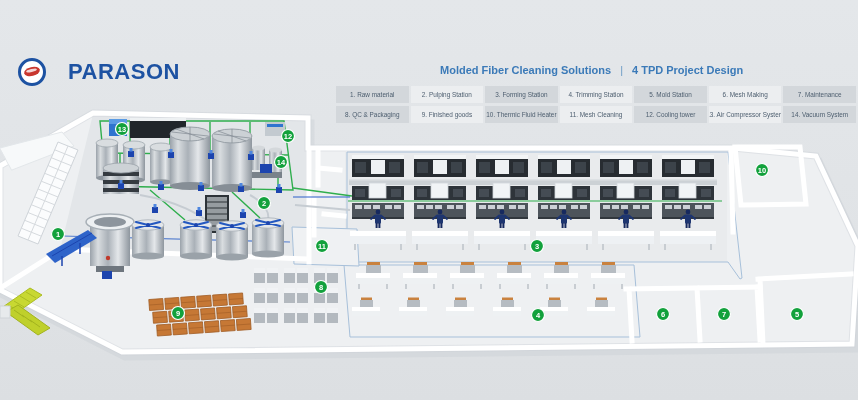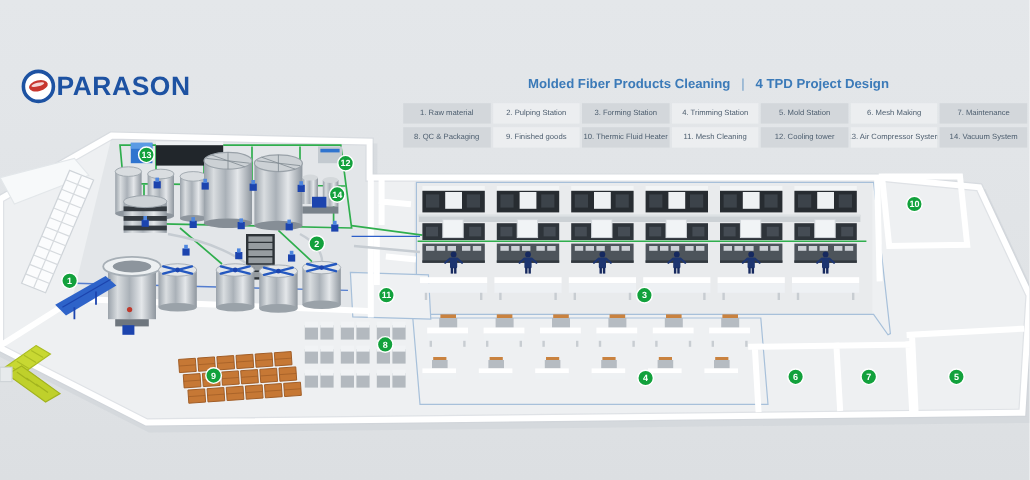--- a/index.html
+++ b/index.html
@@ -4,21 +4,21 @@
 <style>
   html,body{margin:0;padding:0;}
   body{
     width:858px;height:400px;overflow:hidden;
     font-family:"Liberation Sans",sans-serif;
     background:linear-gradient(180deg,#e4e7ea 0%,#e0e3e6 60%,#dcdfe2 100%);
   }
   .stage{position:relative;width:858px;height:400px;}
 
   
-  .logo{position:absolute;left:18px;top:58px;display:flex;align-items:center;gap:1px;}
+  .logo{position:absolute;left:18px;top:58px;display:flex;align-items:center;gap:22px;}
   .emblem{width:28px;height:28px;border-radius:50%;background:#fff;border:3px solid var(--brand-blue,#1d52a2);
           box-sizing:border-box;position:relative;}
   .emblem::before{content:"";position:absolute;left:3px;top:6px;width:16px;height:9px;border-radius:50%;
           background:#c8362e;transform:rotate(-14deg);}
   .emblem::after{content:"";position:absolute;left:5px;top:8px;width:11px;height:3px;border-radius:50%;background:#ffffffcc;transform:rotate(-14deg);}
   .logo-text{font-size:22px;font-weight:bold;letter-spacing:.5px;color:var(--brand-blue,#1d52a2);}
 
   
   .title{position:absolute;left:440px;top:64px;width:300px;text-align:center;
          font-size:11px;font-weight:bold;color:var(--title-blue,#3b7ab8);white-space:nowrap;}
@@ -39,21 +39,21 @@
 <body>
 
 <div class="stage">
 
   <div class="logo">
     <div class="emblem"></div>
     <div class="logo-text">PARASON</div>
   </div>
 
   <div class="title">
-    <span>Molded Fiber Products Cleaning</span><span class="sep">|</span><span>4 TPD Project Design</span>
+    <span>Molded Fiber Cleaning Solutions</span><span class="sep">|</span><span>4 TPD Project Design</span>
   </div>
 
   <div class="legend">
       <div class="legend-cell dark">1. Raw material</div>
       <div class="legend-cell light">2. Pulping Station</div>
       <div class="legend-cell dark">3. Forming Station</div>
       <div class="legend-cell light">4. Trimming Station</div>
       <div class="legend-cell dark">5. Mold Station</div>
       <div class="legend-cell light">6. Mesh Making</div>
       <div class="legend-cell dark">7. Maintenance</div>

